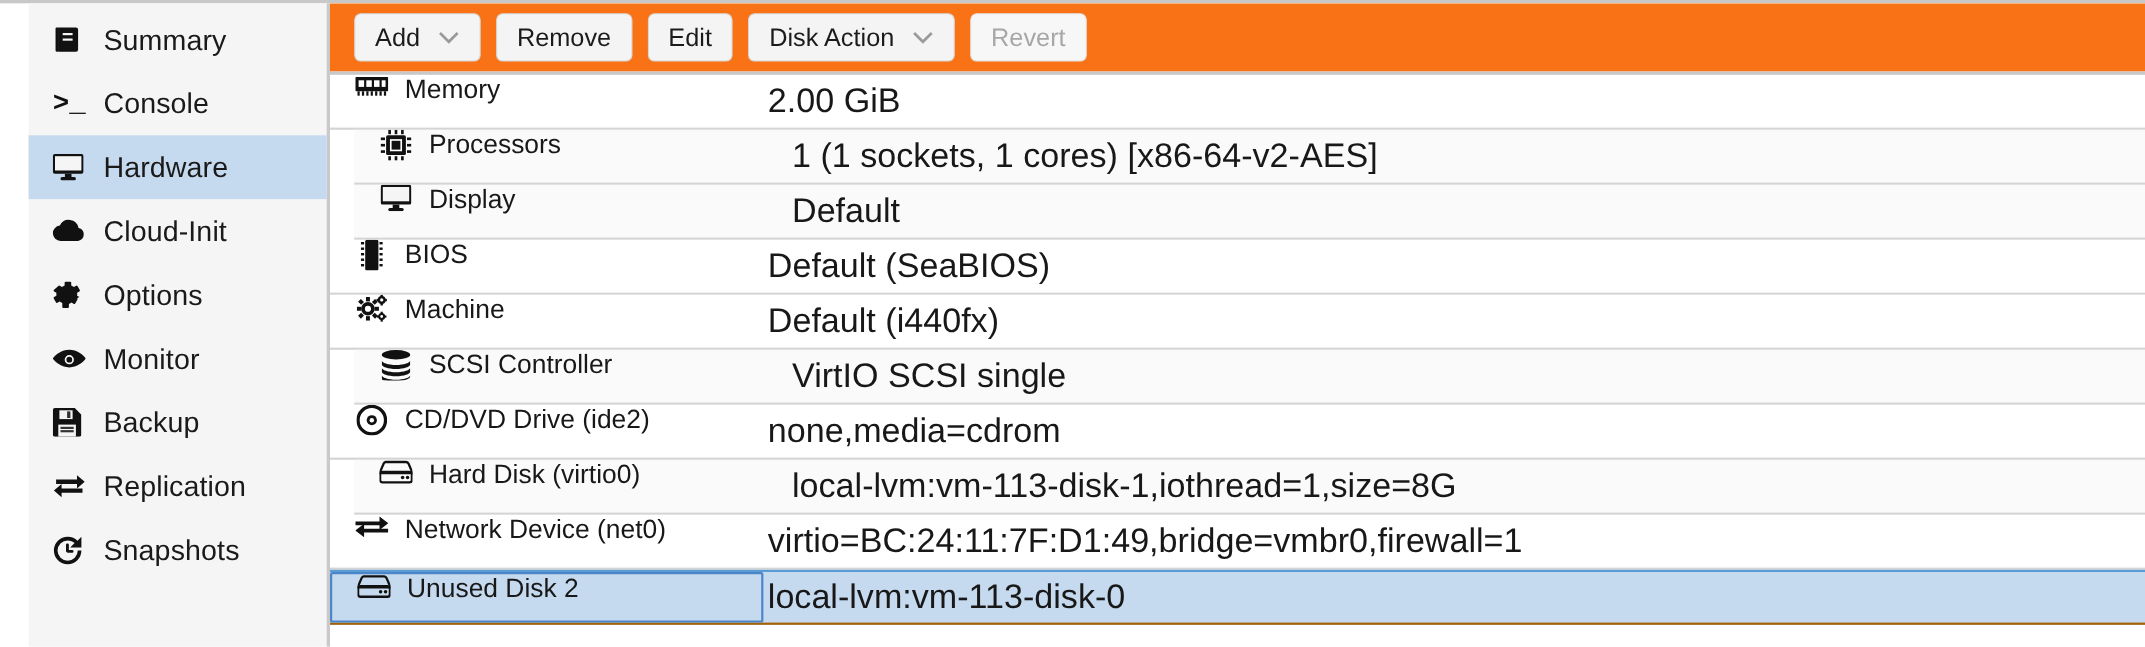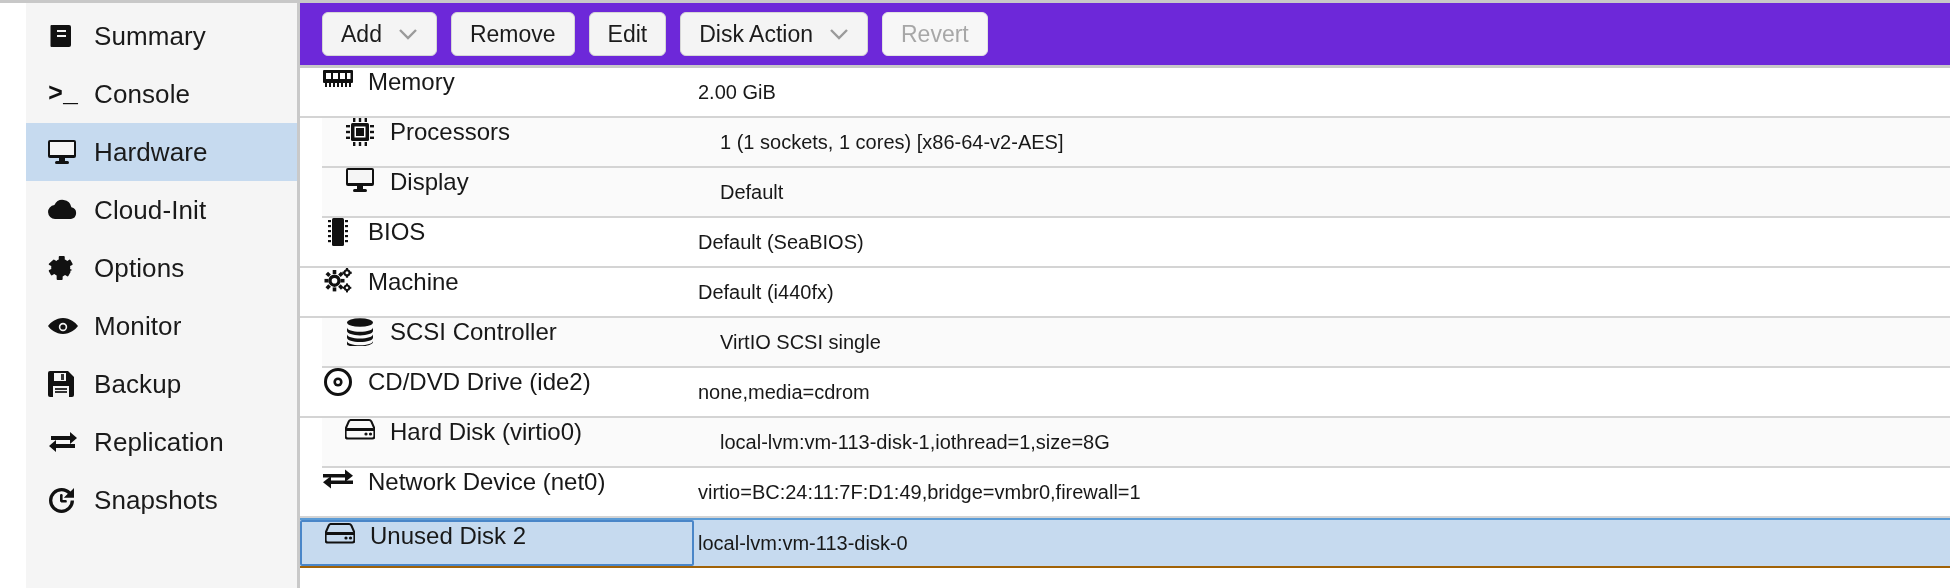--- a/index.html
+++ b/index.html
@@ -77,21 +77,21 @@
     flex-direction: column;
     overflow: hidden;
   }
 
   #toolbar {
     height: 62px;
     min-height: 62px;
     display: flex;
     align-items: center;
     padding-left: 22px;
-    background: #6d28d9;
+    background: #f97316;
     box-sizing: border-box;
   }
   .tb-btn {
     height: 44px;
     background: #f4f4f4;
     border: 1px solid #d6d6d6;
     border-radius: 6px;
     display: flex;
     align-items: center;
     padding: 0 18px;
@@ -159,21 +159,21 @@
     color: #111111;
   }
   .row-icon svg { display: block; }
   .row-label {
     font-size: 24px;
     color: #181818;
     margin-left: 12px;
     white-space: nowrap;
   }
   .cell-value {
-    font-size: 20px;
+    font-size: 31px;
     color: #181818;
     white-space: nowrap;
     padding-left: 4px;
   }
 </style>
 </head>
 <body>
 
 <div id="app">
 

